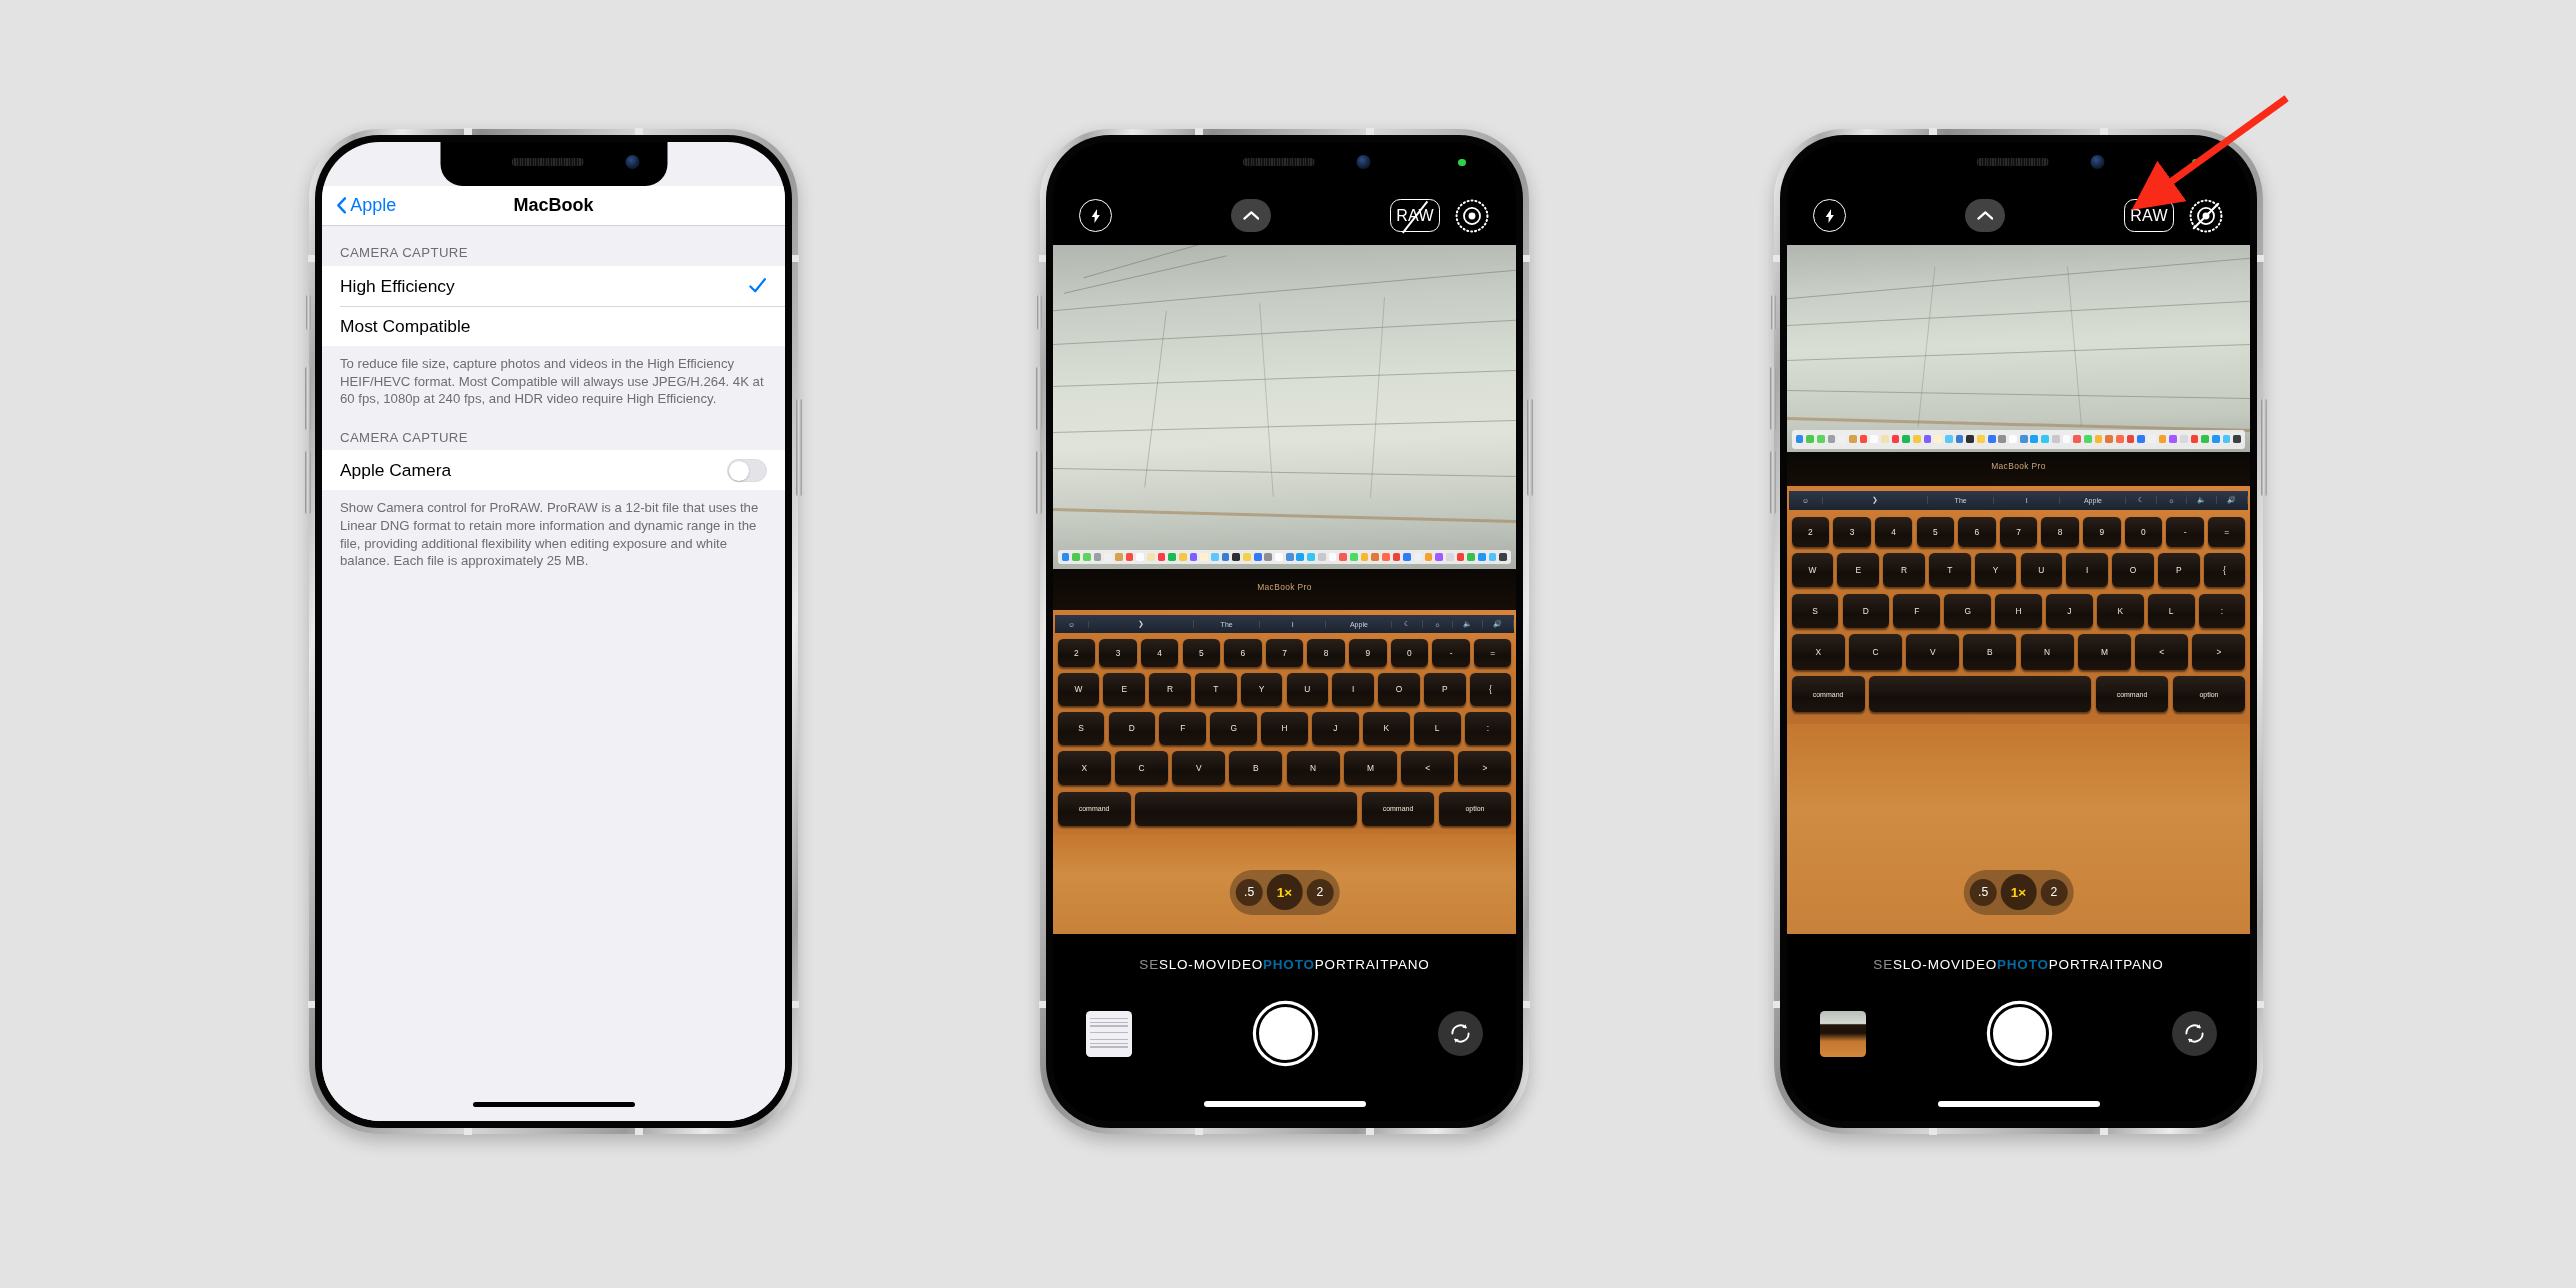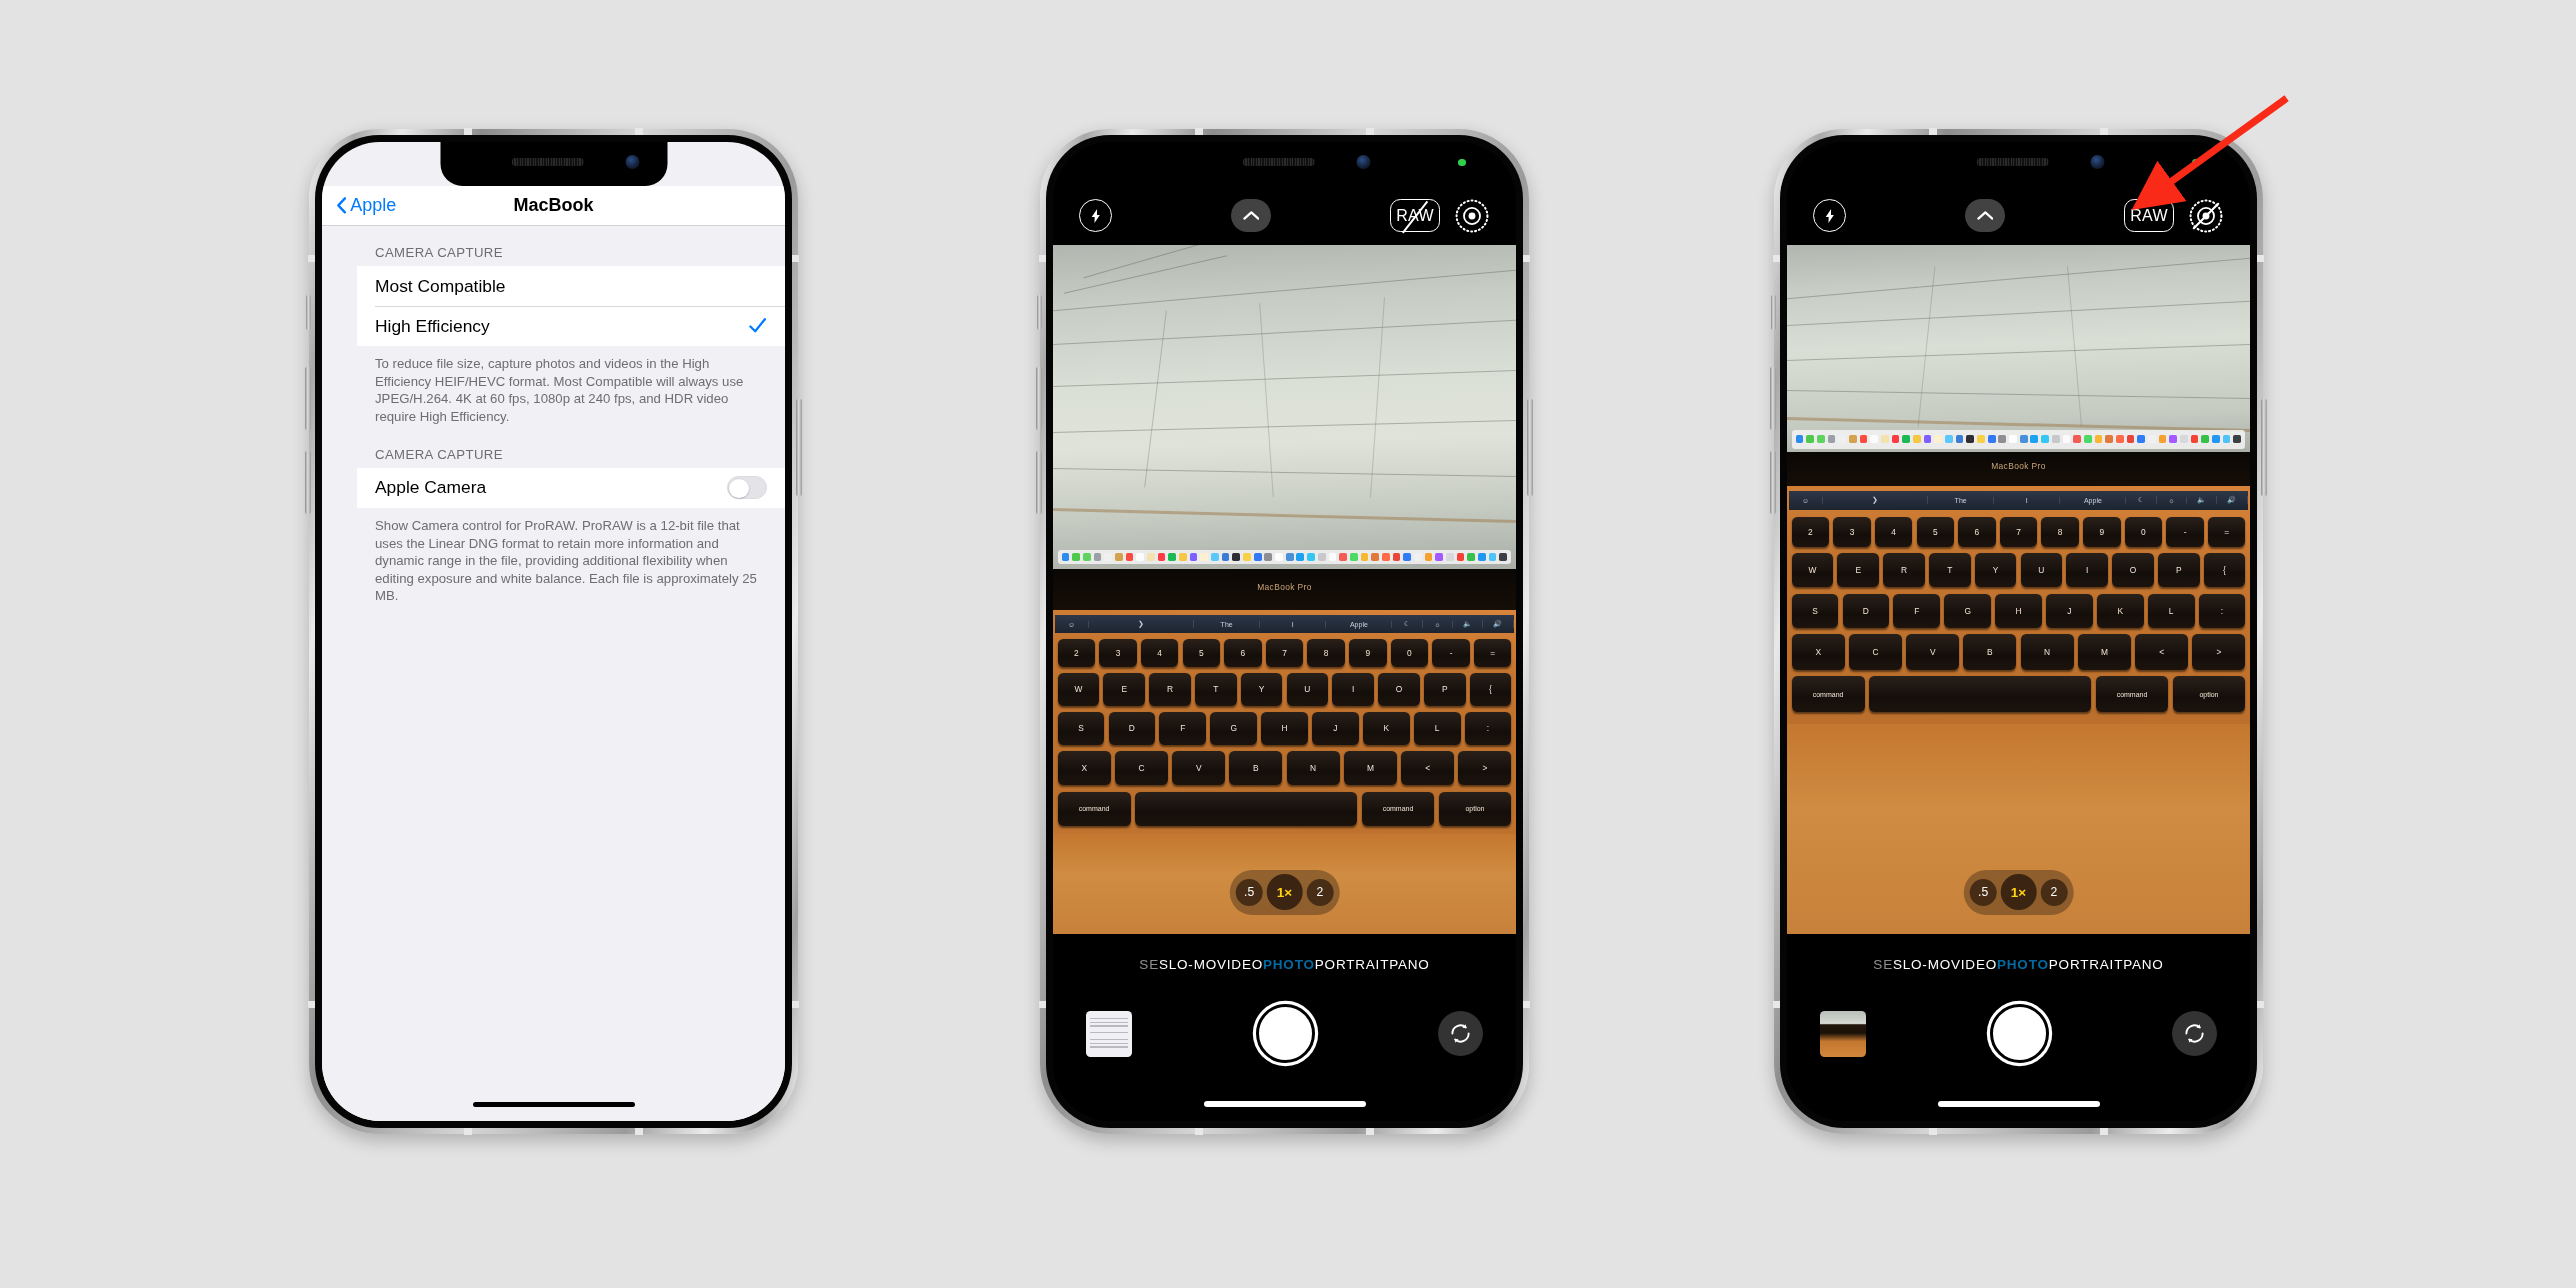--- a/index.html
+++ b/index.html
@@ -275,32 +275,32 @@
         <div class="navbar">
           <div class="back">
             <svg class="chev-back" viewBox="0 0 12 20">
               <path d="M10.5 1.6 2.6 10l7.9 8.4" stroke="#007aff" stroke-width="2.8" fill="none" stroke-linecap="round" stroke-linejoin="round"></path>
             </svg>
             <span>Apple</span>
           </div>
           <div class="nav-title">MacBook</div>
         </div>
 
-        <div style="position:absolute;top:84px;left:0;right:0;bottom:0;background:#f1f1f5;overflow:hidden;padding-left:35px;">
+        <div style="position:absolute;top:84px;left:0;right:0;bottom:0;background:#f1f1f5;overflow:hidden;">
 
           <div class="seg-header">CAMERA CAPTURE</div>
 
-          <div class="cell">
-            <span>Most Compatible</span>
-          </div>
           <div class="cell">
             <span>High Efficiency</span>
             <svg class="checkm" viewBox="0 0 24 24">
               <path d="M3 13l6 6L21 4" stroke="#007aff" stroke-width="2.8" fill="none" stroke-linecap="round" stroke-linejoin="round"></path>
             </svg>
+          </div>
+          <div class="cell">
+            <span>Most Compatible</span>
           </div>
 
           <div class="footnote">To reduce file size, capture photos and videos in the High Efficiency HEIF/HEVC format. Most Compatible will always use JPEG/H.264. 4K at 60 fps, 1080p at 240 fps, and HDR video require High Efficiency.</div>
 
           <div class="seg-header">CAMERA CAPTURE</div>
 
           <div class="cell">
             <span>Apple Camera</span>
             <span class="switch">
               <span class="knob"></span>

